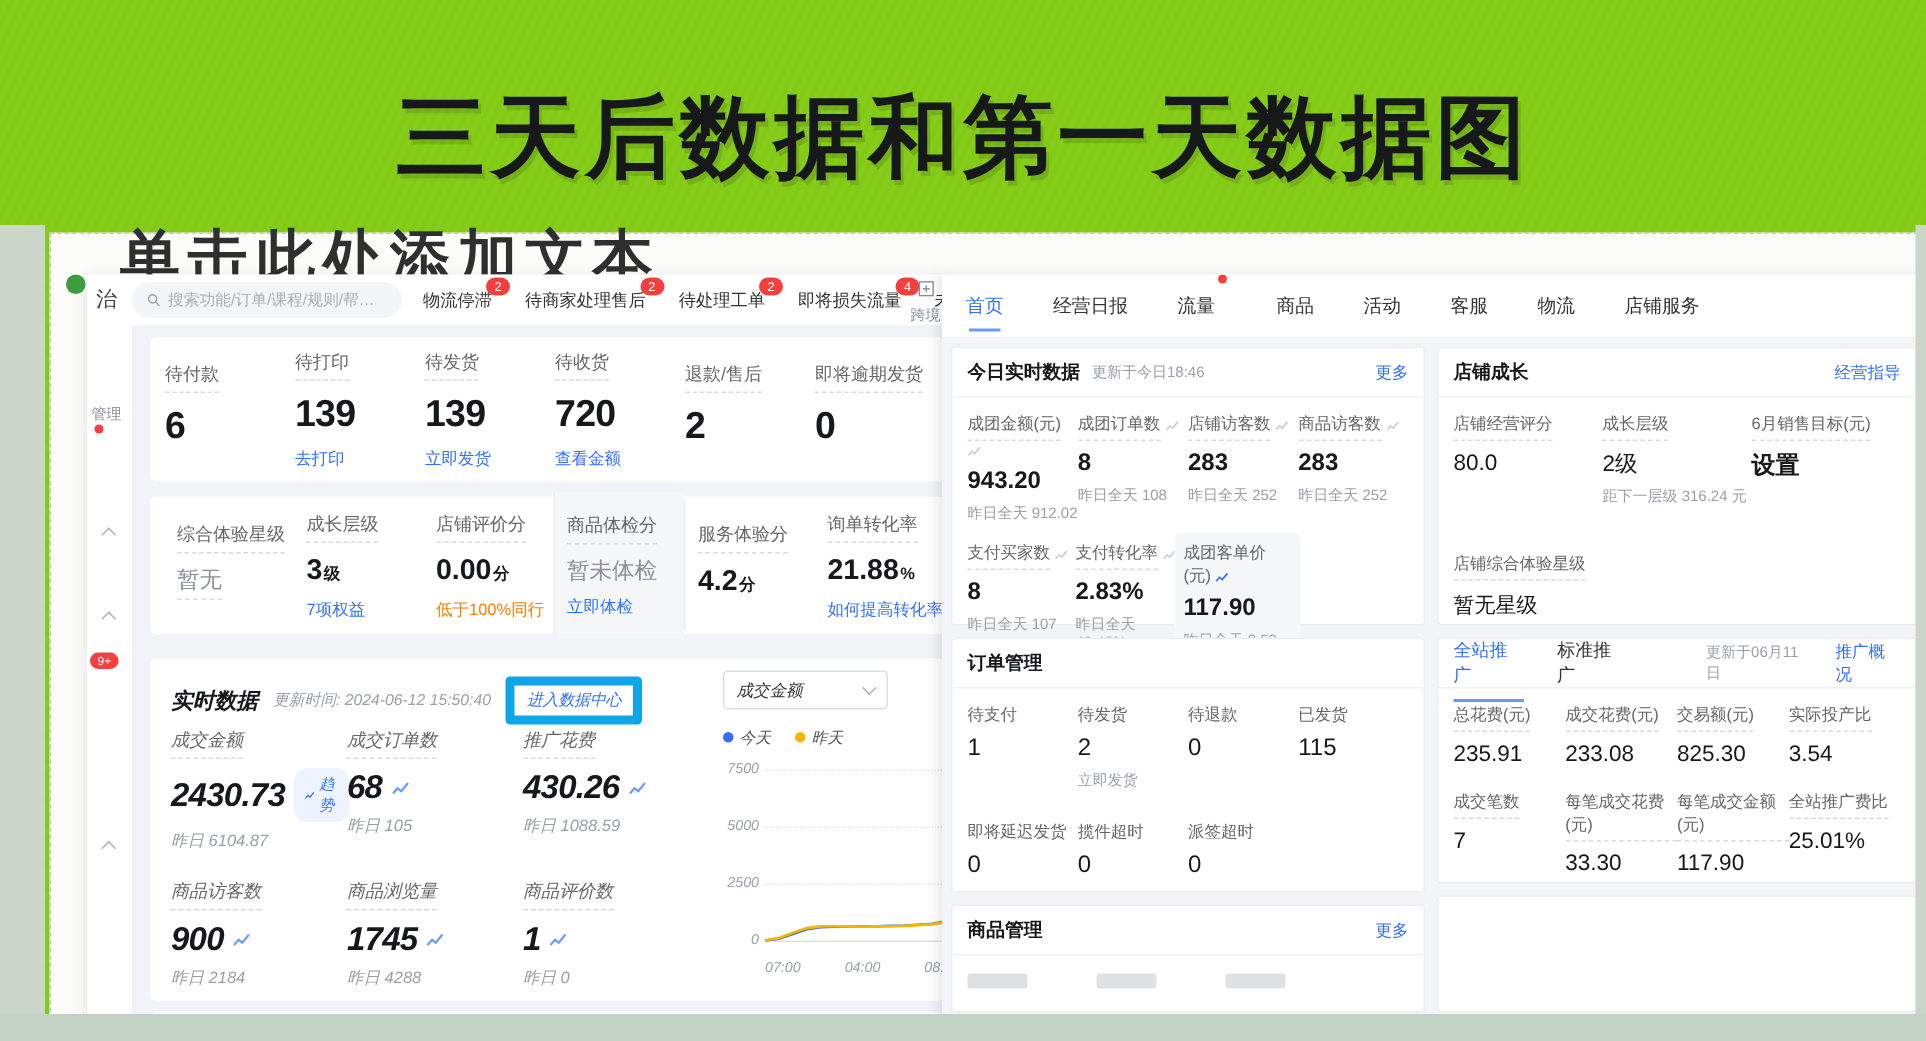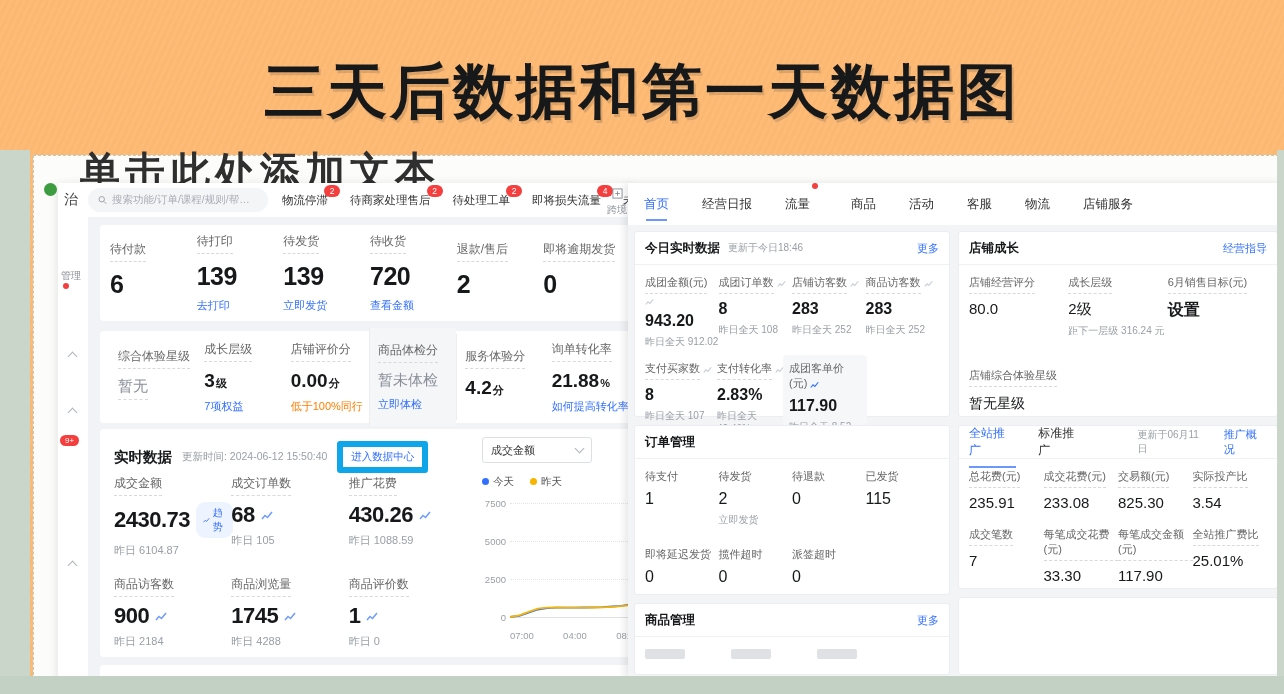--- a/index.html
+++ b/index.html
@@ -1,17 +1,17 @@
 <!DOCTYPE html>
 <html><head>
 <meta charset="utf-8">
 <style>
   html,body{margin:0;padding:0;}
   body{font-family:"Liberation Sans",sans-serif;background:#e8e6df;}
-  #stage{position:relative;width:1284px;height:694px;overflow:hidden;background:#fdba74;}
+  #stage{position:relative;width:1284px;height:694px;overflow:hidden;background:#84cc16;}
   
   #stage::before{content:"";position:absolute;inset:0;background:
     repeating-linear-gradient(115deg,rgba(0,0,0,0.012) 0 3px,rgba(255,255,255,0.02) 3px 6px);}
   .matte{position:absolute;background:#c9d6c9;z-index:6;}
   .slide-title{position:absolute;left:0;right:0;top:52px;text-align:center;
     font-size:60px;font-weight:900;color:#17181a;letter-spacing:3px;
     text-shadow:2px 3px 0 rgba(23,24,26,0.14);z-index:1;}
   .slide-panel{position:absolute;left:33px;top:155px;right:5px;bottom:-6px;
     border:1px dashed #c6c6c1;background:#fcfcfa;z-index:1;}
   .ph-text{position:absolute;left:80px;top:144px;font-size:40px;font-weight:600;
@@ -58,21 +58,21 @@
   .big-val{font-size:25px;font-weight:700;color:#17181a;margin-top:8px;letter-spacing:-0.5px;}
   .small-link{font-size:11px;margin-top:7px;}
   .health-card{height:92px;margin-top:10px;display:flex;align-items:center;padding-left:10px;}
   .health-col{flex:1;min-width:0;padding:14px 0 14px 8px;}
   .health-col.shade{background:#f5f6f8;}
   .health-col.divl{border-left:1px solid #ededed;}
   .mid-val{font-size:19px;font-weight:700;color:#17181a;margin-top:8px;}
   .mid-val .unit{font-size:11px;font-weight:700;margin-left:1px;}
   .mid-val.muted{color:#8a8f99;font-weight:400;font-size:15px;}
   .warn{color:#ff7d00;font-size:11px;margin-top:7px;}
-  .rt-card{height:228px;margin-top:6px;position:relative;padding:12px 0 0 14px;box-sizing:border-box;}
+  .rt-card{height:228px;margin-top:16px;position:relative;padding:12px 0 0 14px;box-sizing:border-box;font-style:italic;}
   .rt-head{display:flex;align-items:center;gap:10px;}
   .rt-title{font-size:14.5px;font-weight:700;color:#17181a;}
   .rt-upd{font-size:10.5px;color:#9aa0a6;}
   .rt-btn{font-size:10.5px;color:#3370ff;border:6px solid #0ea5e9;border-radius:3px;padding:3px 8px;}
   .rt-grid{position:absolute;left:14px;top:46px;width:352px;display:flex;flex-wrap:wrap;}
   .rt-cell{width:33.33%;box-sizing:border-box;margin-bottom:18px;}
   .rt-val{font-size:22px;font-weight:700;color:#17181a;margin-top:6px;display:flex;align-items:center;gap:6px;letter-spacing:-0.5px;}
   .tbadge{display:inline-flex;align-items:center;gap:3px;background:#edf3ff;color:#3370ff;
     font-size:10px;font-weight:400;border-radius:9px;padding:4px 7px;}
   .rt-chart{position:absolute;left:382px;top:8px;width:160px;}

